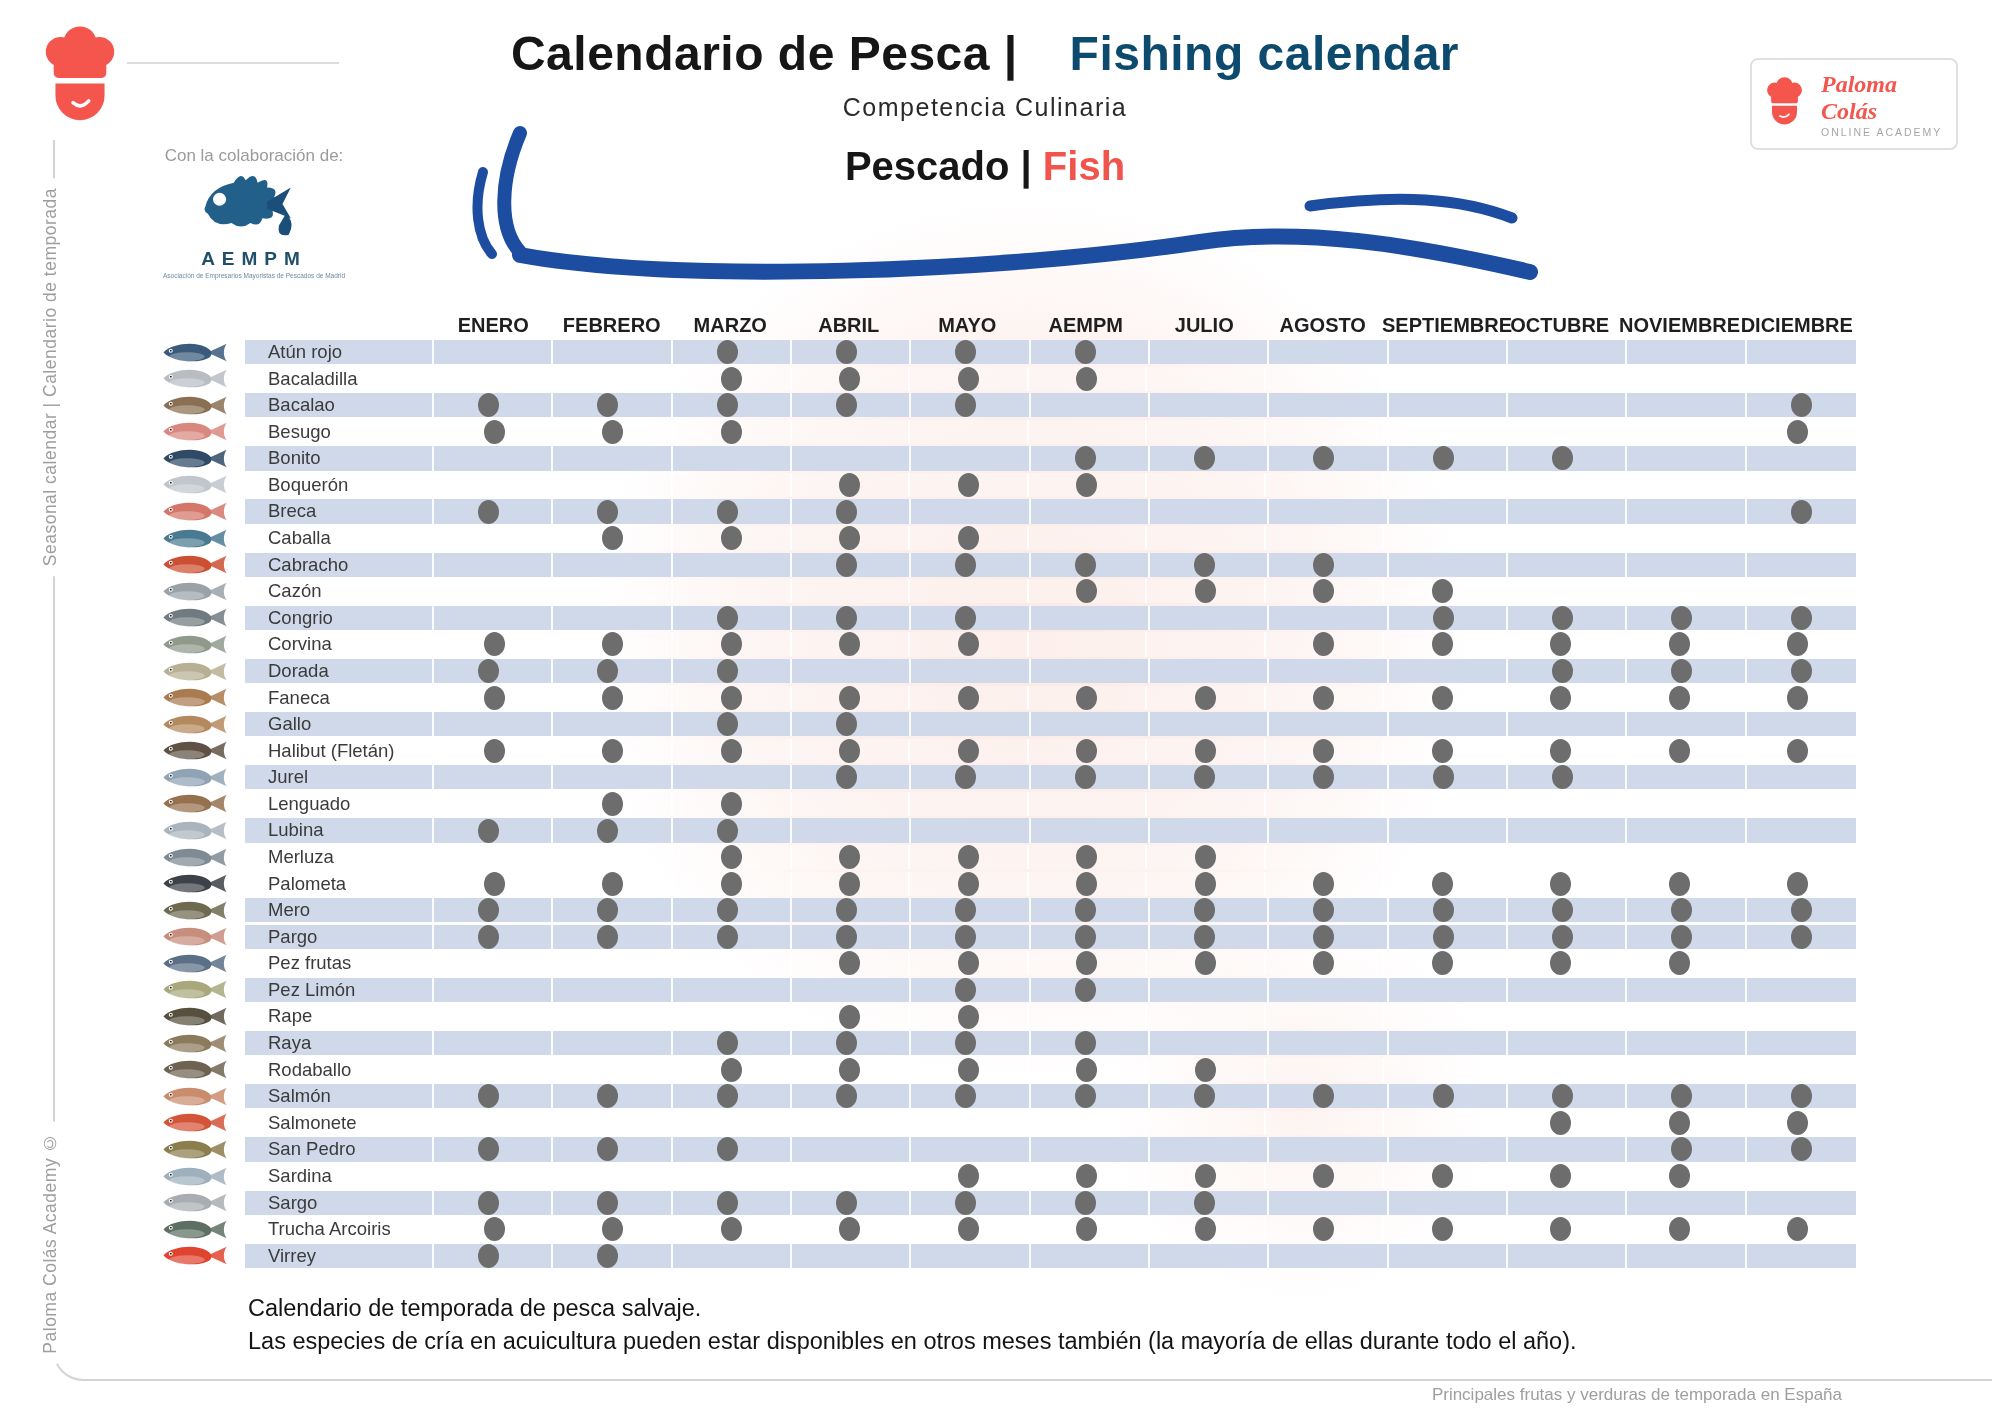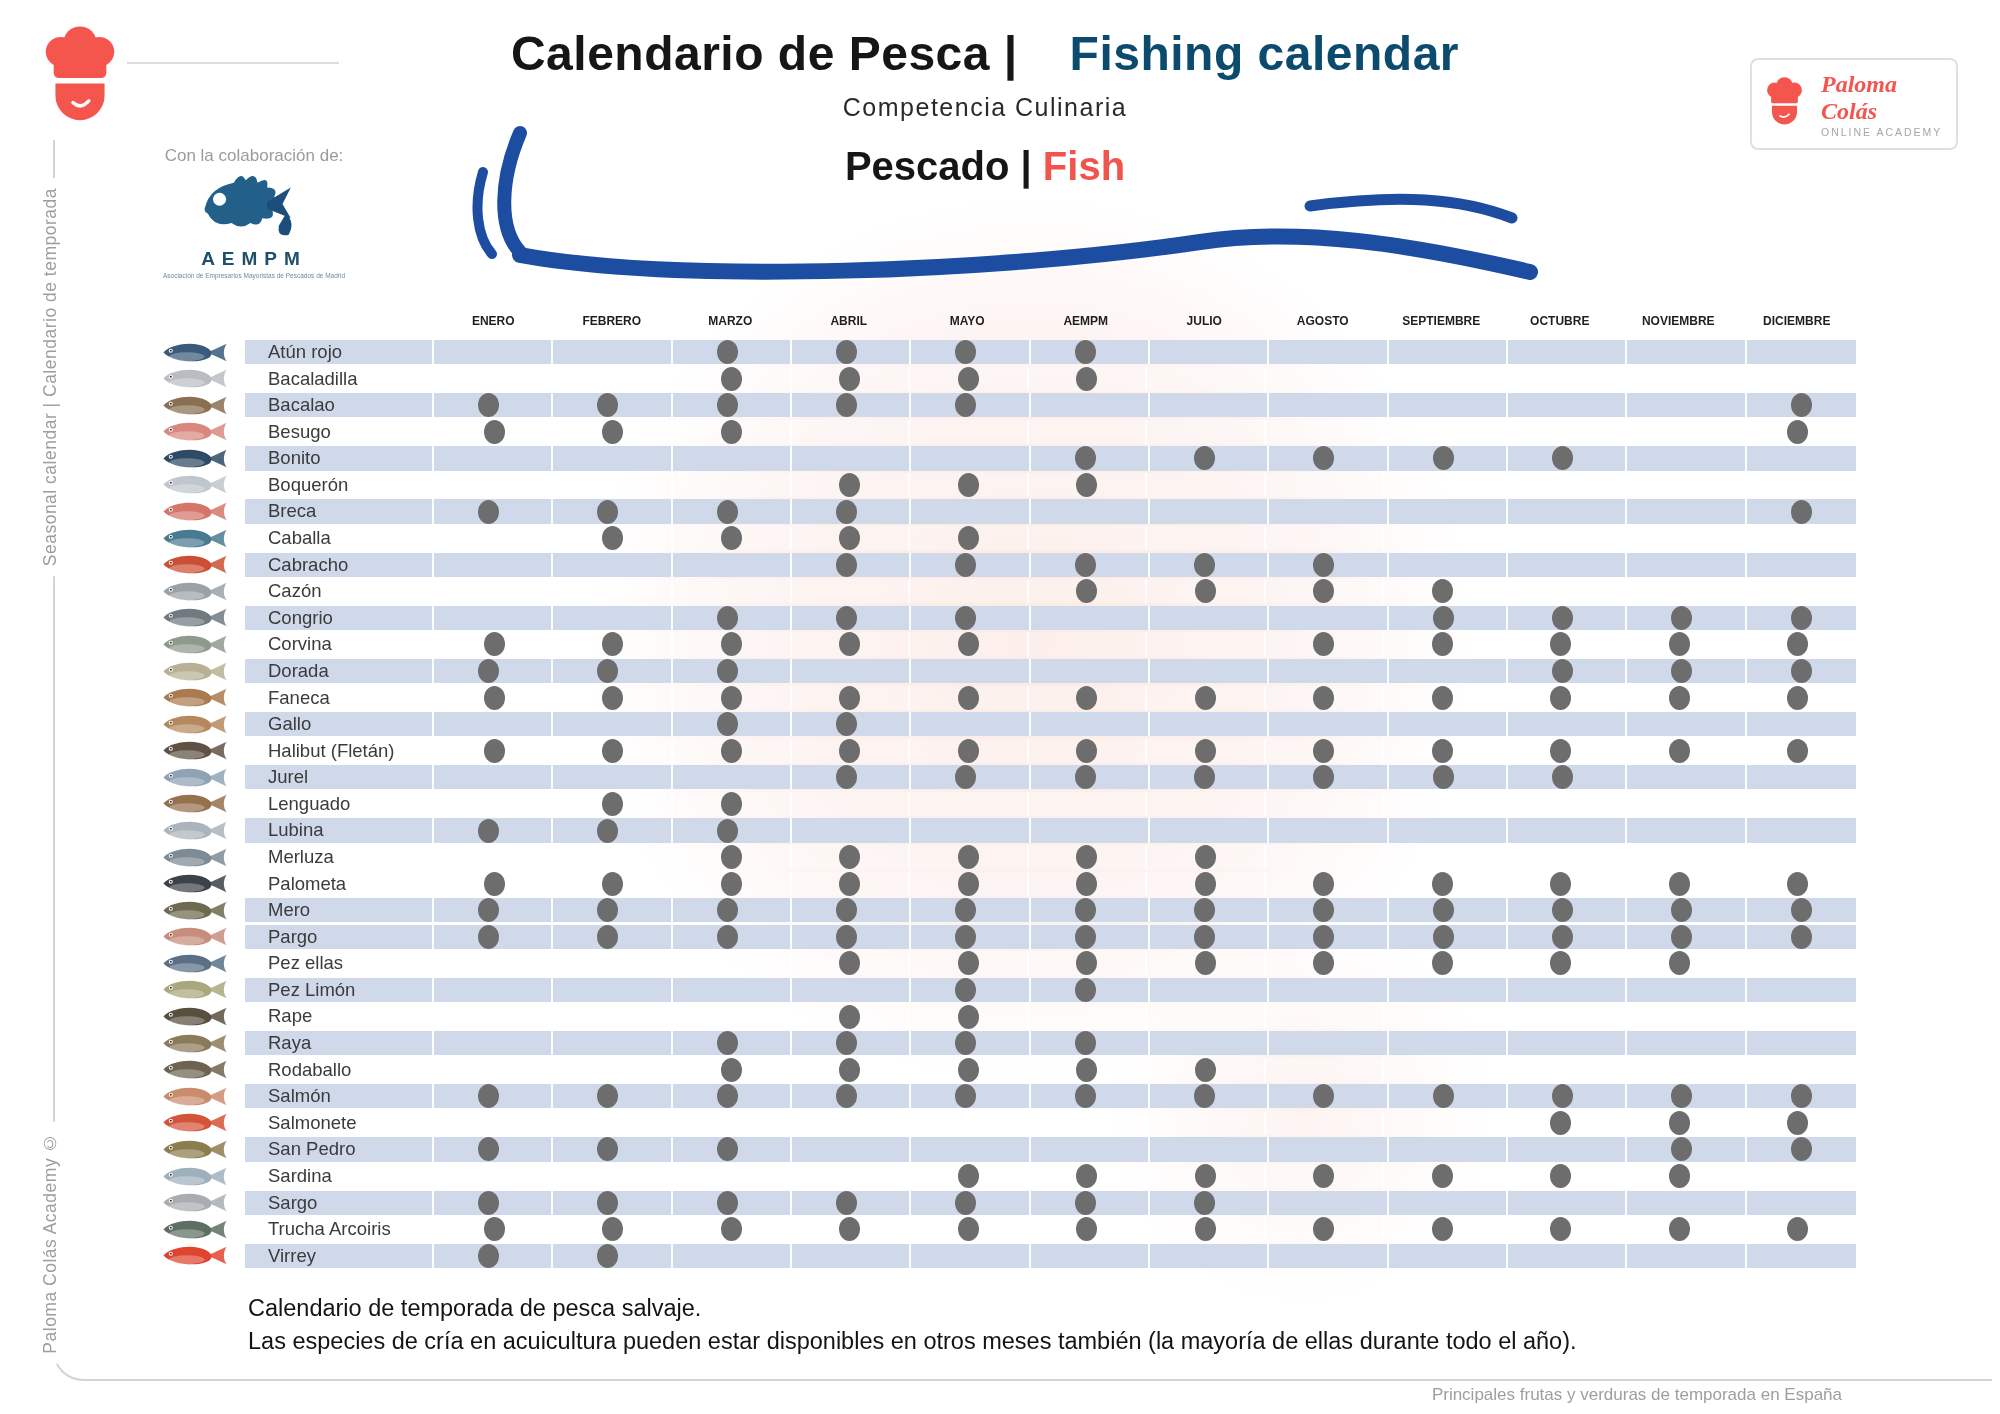--- a/index.html
+++ b/index.html
@@ -35,21 +35,21 @@
   .brand-name{font-family:"Liberation Serif",serif;font-style:italic;font-weight:bold;
               font-size:24px;color:#f2564f;}
   .brand-sub{font-size:10.5px;letter-spacing:2px;color:#a6a6a6;margin-top:1px;}
   
   .vtext{position:absolute;left:40px;writing-mode:vertical-rl;transform:rotate(180deg);
          font-size:17.5px;color:#9e9e9e;background:#fff;padding:10px 0;letter-spacing:0.5px;}
   .vtop{top:178px;}
   .vbottom{top:1122px;}
   
   .mhrow{position:absolute;left:434px;top:314px;display:flex;}
-  .mh{width:118.5px;text-align:center;font-size:12px;font-weight:bold;color:#1f1f1f;}
+  .mh{width:118.5px;text-align:center;font-size:20px;font-weight:bold;color:#1f1f1f;}
   
   .table{position:absolute;left:150px;top:340px;}
   .frow{display:flex;height:24.2px;margin-bottom:2.4px;}
   .fimg{width:95px;display:flex;align-items:center;justify-content:center;}
   .band{display:flex;width:1611px;}
   .band.even{background:rgba(205,215,233,0.96);gap:8px;}
   .band.odd{background:rgba(255,255,255,0.25);}
   .fname{width:166px;padding-left:23px;font-size:18.5px;line-height:24.2px;color:#3b3b3b;
          white-space:nowrap;overflow:hidden;}
   .mcell{width:118.5px;border-left:2px solid rgba(255,255,255,0.9);display:flex;
@@ -1045,21 +1045,21 @@
         <div class="fimg">
           <svg viewBox="0 0 110 34" width="88" height="25">
             <path d="M8 17 C 20 4, 52 2, 66 10 C 74 14, 76 20, 70 24 C 56 32, 22 31, 8 17 Z" fill="#5b7086"></path>
             <path d="M68 17 L94 5 C 89 12, 89 22, 94 29 Z" fill="#5b7086" opacity="0.85"></path>
             <ellipse cx="40" cy="22.5" rx="24" ry="6" fill="#ffffff" opacity="0.28"></ellipse>
             <circle cx="18" cy="14.5" r="2.7" fill="#ffffff"></circle>
             <circle cx="18" cy="14.5" r="1.3" fill="#222222"></circle>
           </svg>
         </div>
         <div class="band odd">
-          <div class="fname">Pez ellas</div>
+          <div class="fname">Pez frutas</div>
           <div class="mcell"></div>
           <div class="mcell"></div>
           <div class="mcell"></div>
           <div class="mcell">
             <div class="dot"></div>
           </div>
           <div class="mcell">
             <div class="dot"></div>
           </div>
           <div class="mcell">

